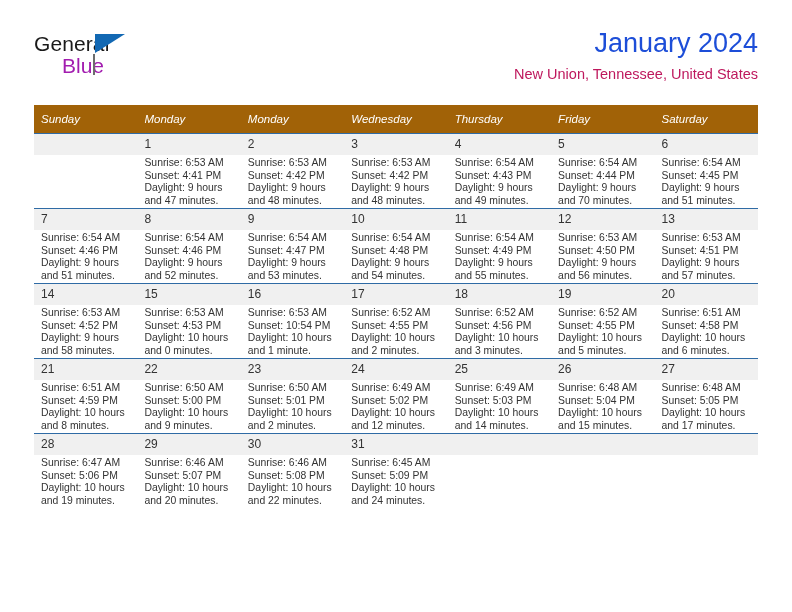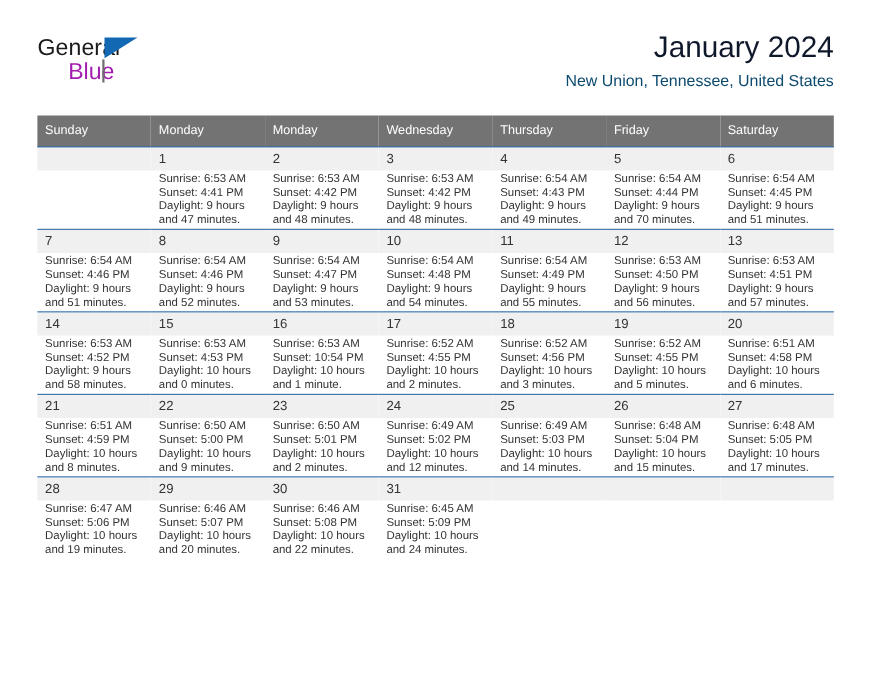--- a/index.html
+++ b/index.html
@@ -68,49 +68,50 @@
     background: #6d6d6d;
   }
   .title-wrap {
     position: absolute;
     right: 0;
     top: 0;
     text-align: right;
   }
   .cal-title {
     font-size: 27px;
-    color: #0f172a;
+    color: #1d4ed8;
     line-height: 1.15;
     white-space: nowrap;
   }
   .cal-subtitle {
     font-size: 14.5px;
-    color: #0c4a6e;
+    color: #be185d;
     margin-top: 7px;
     white-space: nowrap;
   }
 
   
   .calendar {
     position: absolute;
     left: 34px;
     top: 105px;
     width: 724px;
     border-collapse: collapse;
     table-layout: fixed;
   }
   .calendar th {
-    background: #737373;
+    background: #a16207;
     color: #ffffff;
     font-weight: normal;
     font-size: 11.5px;
     text-align: left;
     padding: 5px 0 5px 7px;
     height: 18px;
     border: none;
+    font-style: italic;
   }
   .calendar td {
     vertical-align: top;
     padding: 0;
     border-top: 1px solid #2f6ba5;
     background: #ffffff;
     height: 74px;
     width: 103.4px;
   }
   .cell-inner {

